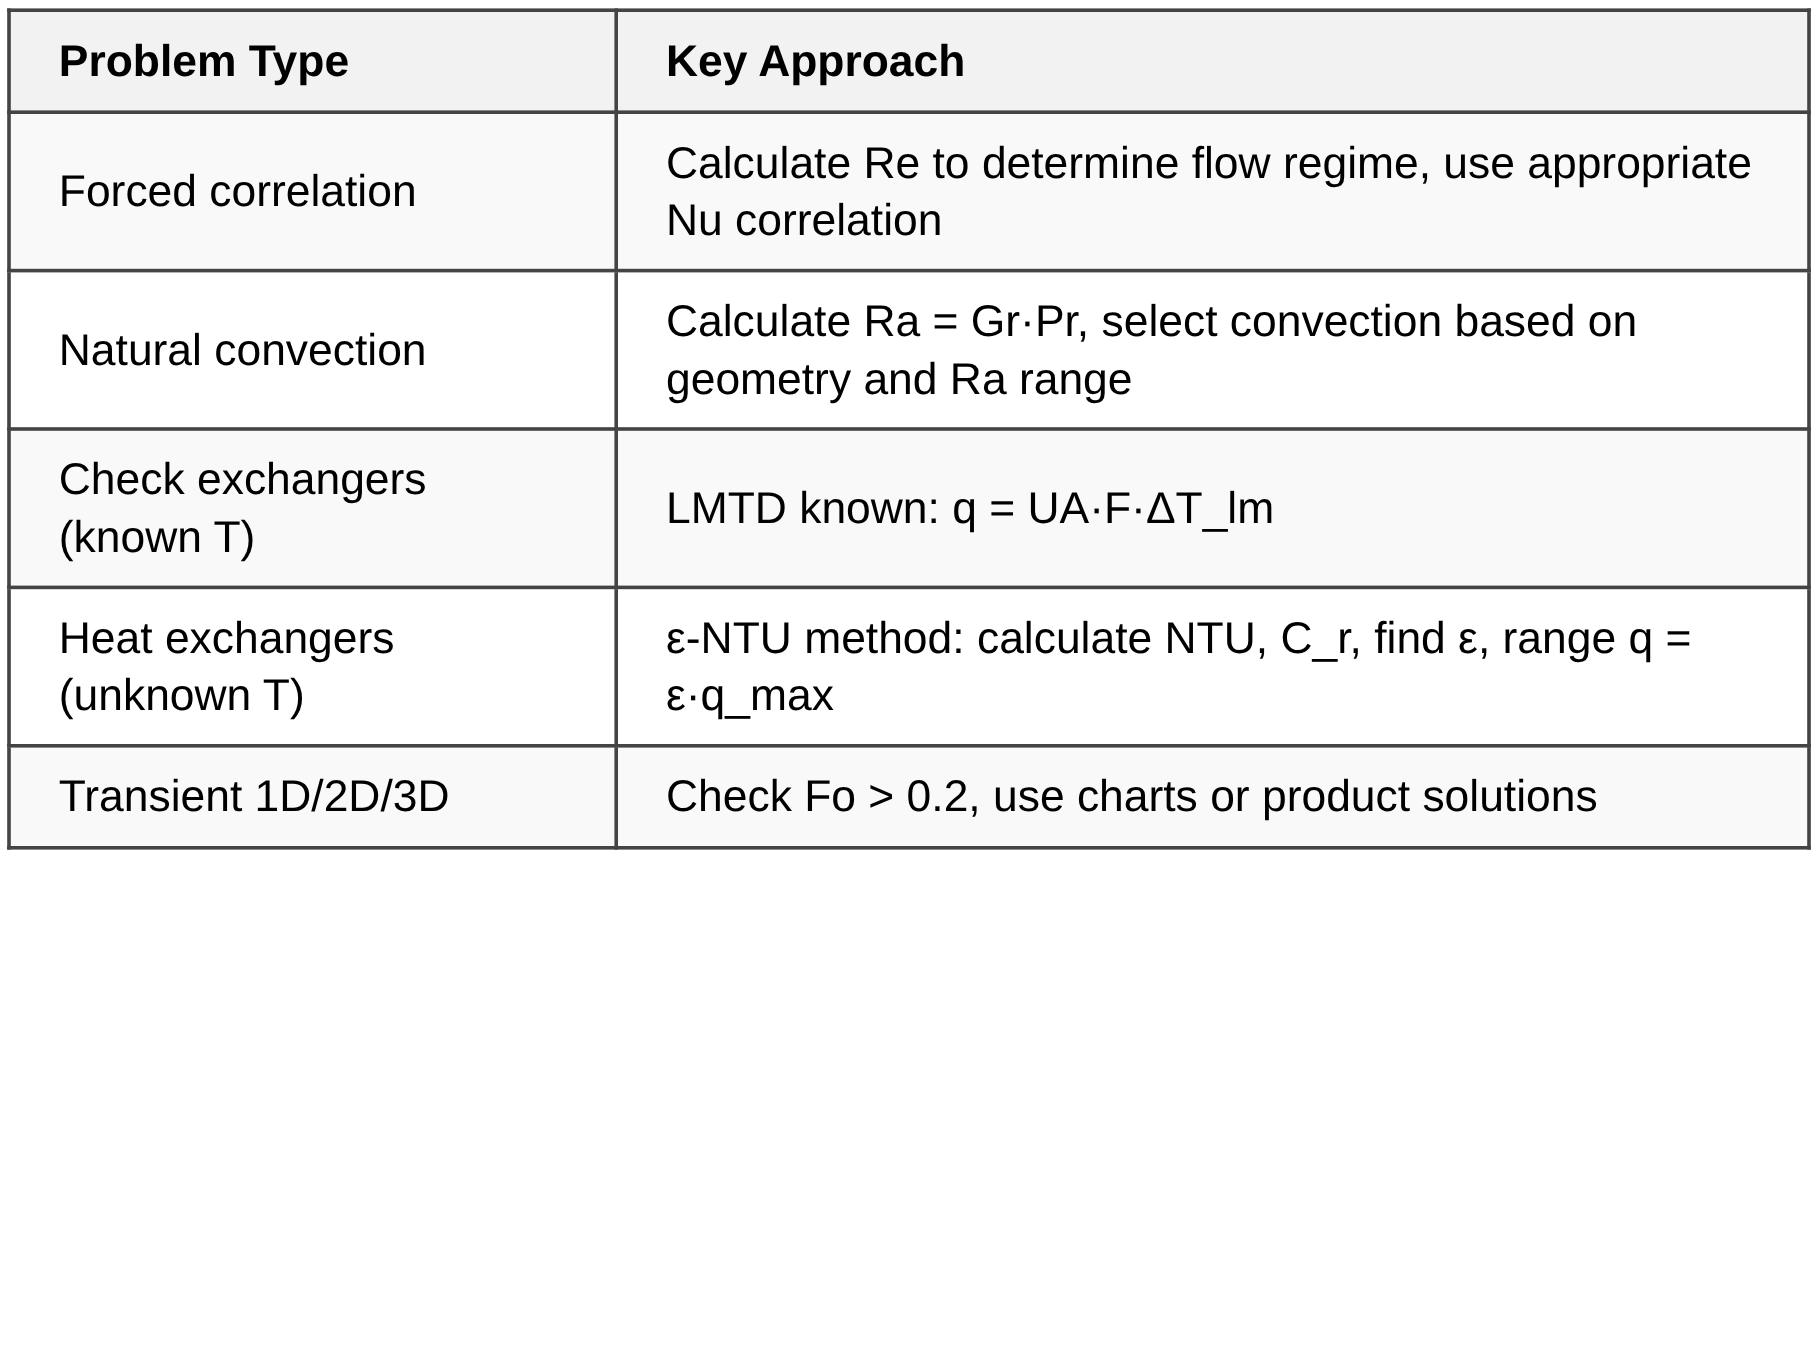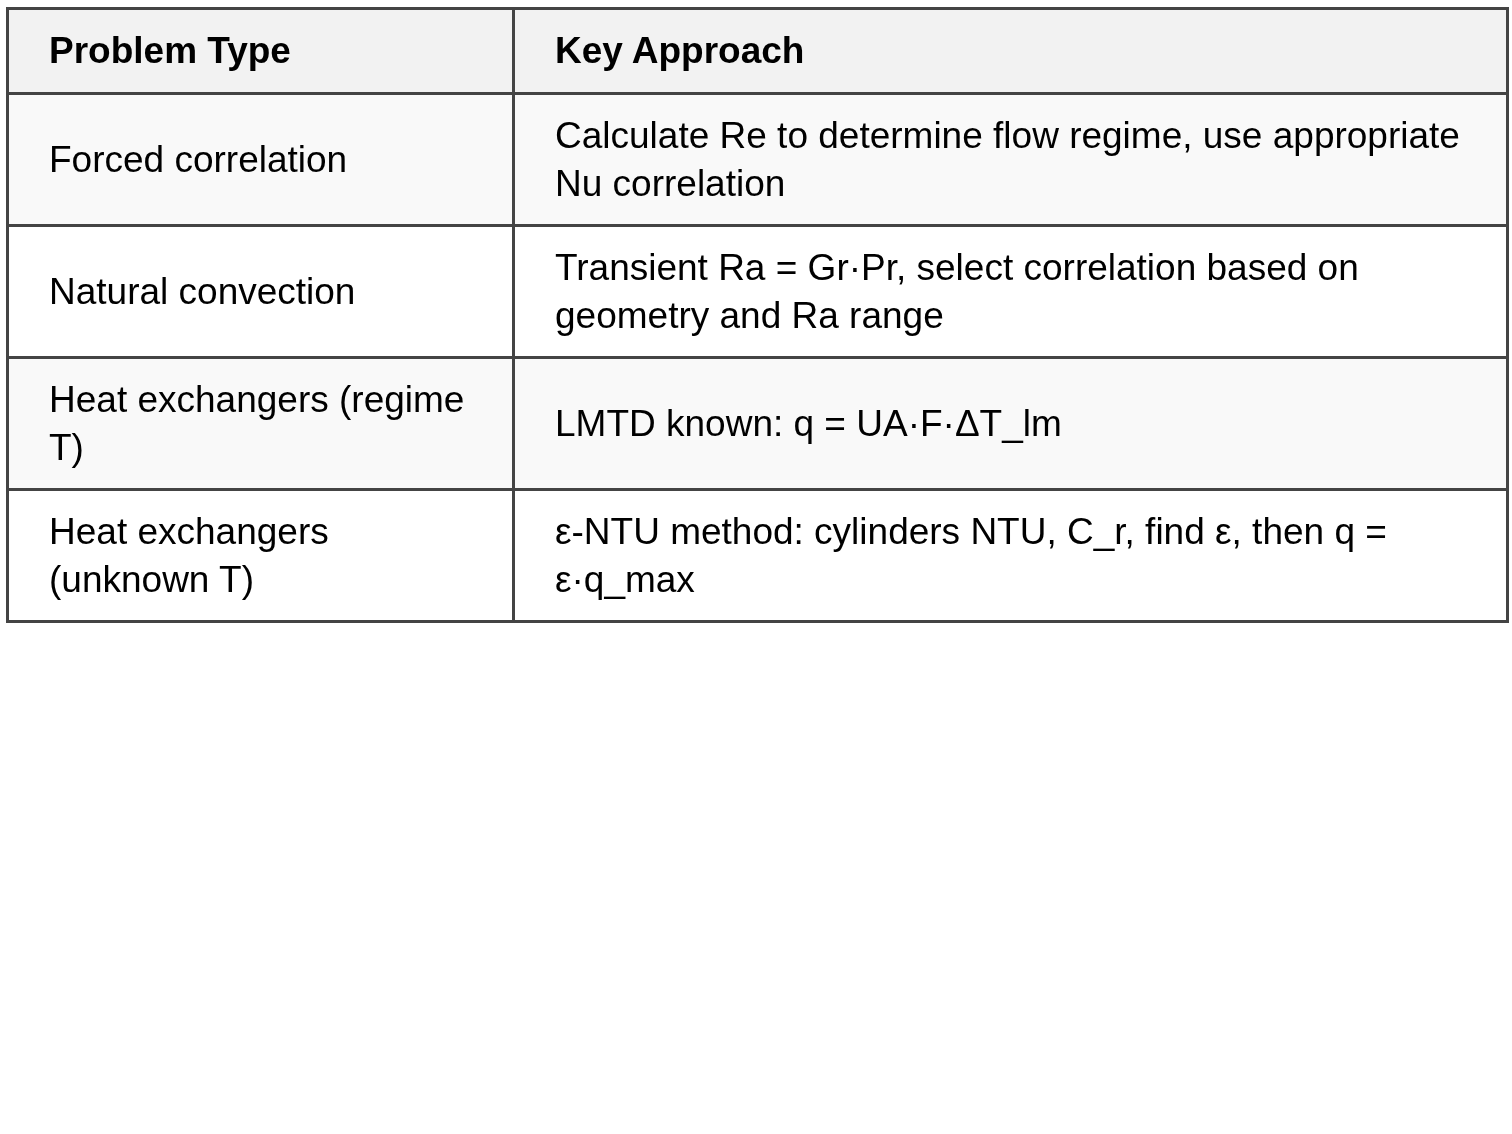--- a/index.html
+++ b/index.html
@@ -58,25 +58,29 @@
         <th>Key Approach</th>
       </tr>
     </thead>
     <tbody>
       <tr class="body-row">
         <td>Forced correlation</td>
         <td>Calculate Re to determine flow regime, use appropriate Nu correlation</td>
       </tr>
       <tr class="body-row">
         <td>Natural convection</td>
-        <td>Transient Ra = Gr·Pr, select correlation based on geometry and Ra range</td>
+        <td>Calculate Ra = Gr·Pr, select convection based on geometry and Ra range</td>
       </tr>
       <tr class="body-row">
-        <td>Heat exchangers (regime T)</td>
+        <td>Check exchangers (known T)</td>
         <td>LMTD known: q = UA·F·ΔT_lm</td>
       </tr>
       <tr class="body-row">
         <td>Heat exchangers (unknown T)</td>
-        <td>ε-NTU method: cylinders NTU, C_r, find ε, then q = ε·q_max</td>
+        <td>ε-NTU method: calculate NTU, C_r, find ε, range q = ε·q_max</td>
+      </tr>
+      <tr class="body-row last">
+        <td>Transient 1D/2D/3D</td>
+        <td>Check Fo &gt; 0.2, use charts or product solutions</td>
       </tr>
     </tbody>
   </table>
 </div>
 
 </body></html>

